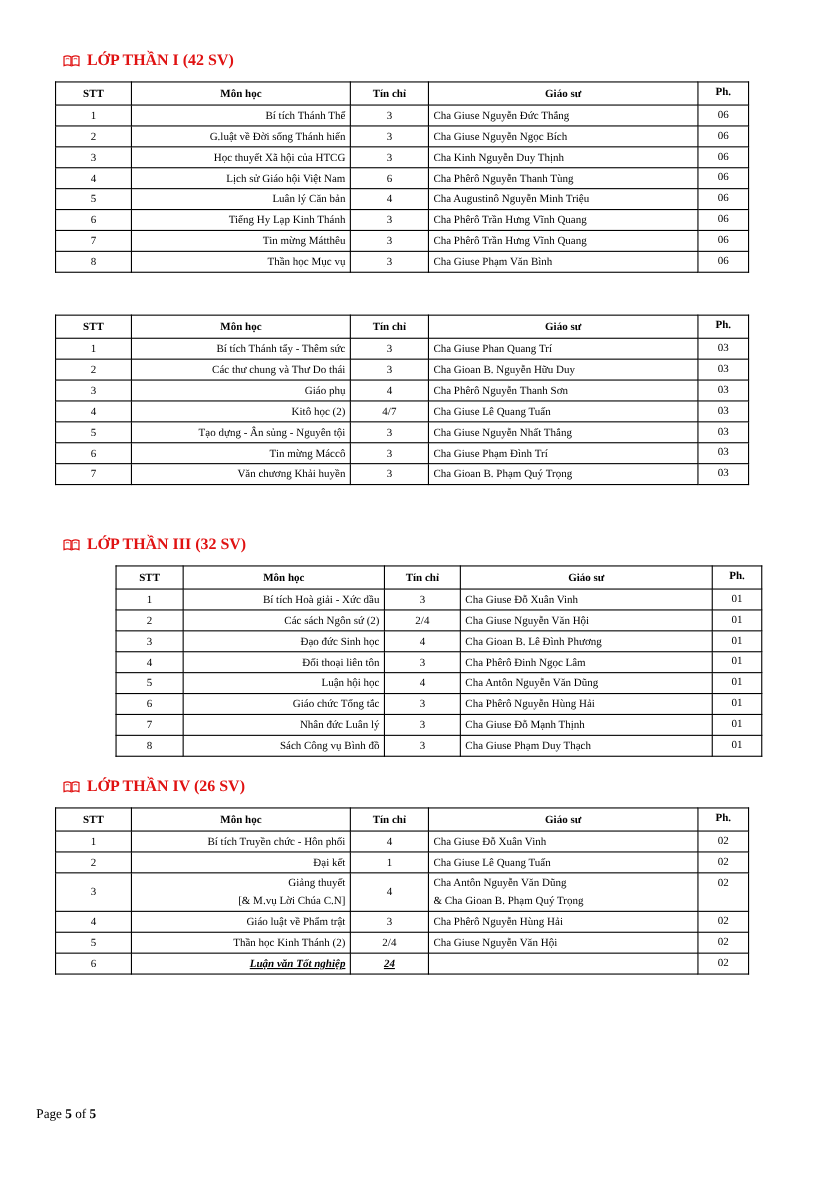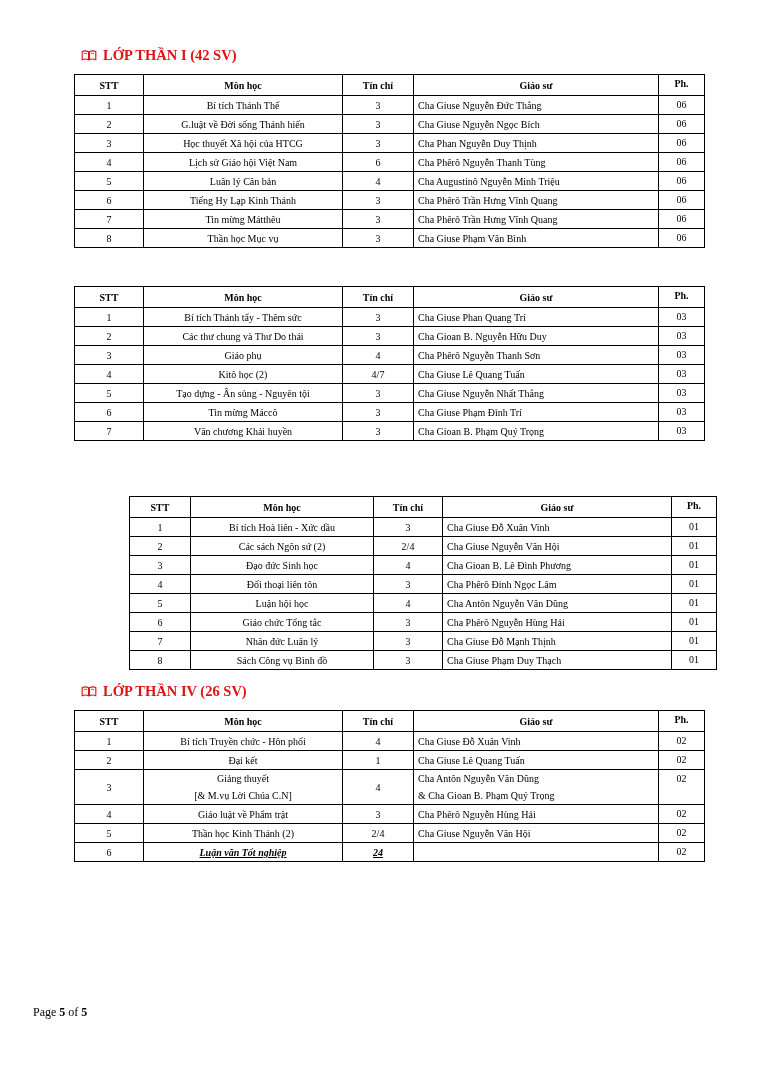--- a/index.html
+++ b/index.html
@@ -4,25 +4,25 @@
 <style>
   html, body { margin: 0; padding: 0; }
   body {
     width: 763px; height: 1080px;
     background: #ffffff;
     font-family: "Liberation Serif", "DejaVu Serif", serif;
     color: #000;
     position: relative;
     overflow: hidden;
   }
-  .course-section { position: absolute; left: 0; width: 686px; padding-left: 24px; }
+  .course-section { position: absolute; left: 0; width: 686px; }
   #section-0 { top: 46px; }
   #section-1 { top: 276px; }
   #section-2 { top: 486px; }
-  #section-3 { top: 682px; }
+  #section-3 { top: 706px; }
 
   .section-heading {
     margin: 0 0 0 57px;
     font-size: 14.5px;
     font-weight: bold;
     color: #e01212;
     height: 18px;
     display: flex;
     align-items: center;
     gap: 6px;
@@ -59,21 +59,21 @@
   .course-table th:nth-child(3) { width: 62px; }
   .course-table th:nth-child(4) { width: 236px; }
   .course-table th:nth-child(5) { width: 37px; }
   .course-table.indented th:nth-child(1) { width: 52px; }
   .course-table.indented th:nth-child(2) { width: 174px; }
   .course-table.indented th:nth-child(3) { width: 60px; }
   .course-table.indented th:nth-child(4) { width: 220px; }
   .course-table.indented th:nth-child(5) { width: 36px; }
 
   .col-stt      { text-align: center; vertical-align: middle; }
-  .col-subject  { text-align: center; padding-left: 7px; vertical-align: middle; }
+  .col-subject  { text-align: right; padding-left: 7px; vertical-align: middle; }
   .col-credits  { text-align: center; vertical-align: middle; }
   .col-professor{ text-align: left; padding-left: 7px; vertical-align: middle; }
   .col-room     { text-align: center; vertical-align: top; }
 
   tr.emphasis .col-subject, tr.emphasis .col-credits {
     font-weight: bold; font-style: italic; text-decoration: underline;
   }
 
   .page-footer {
     position: absolute;
@@ -123,21 +123,21 @@
             <td class="col-stt">2</td>
             <td class="col-subject">G.luật về Đời sống Thánh hiến</td>
             <td class="col-credits">3</td>
             <td class="col-professor">Cha Giuse Nguyễn Ngọc Bích</td>
             <td class="col-room">06</td>
           </tr>
           <tr>
             <td class="col-stt">3</td>
             <td class="col-subject">Học thuyết Xã hội của HTCG</td>
             <td class="col-credits">3</td>
-            <td class="col-professor">Cha Phan Nguyễn Duy Thịnh</td>
+            <td class="col-professor">Cha Kinh Nguyễn Duy Thịnh</td>
             <td class="col-room">06</td>
           </tr>
           <tr>
             <td class="col-stt">4</td>
             <td class="col-subject">Lịch sử Giáo hội Việt Nam</td>
             <td class="col-credits">6</td>
             <td class="col-professor">Cha Phêrô Nguyễn Thanh Tùng</td>
             <td class="col-room">06</td>
           </tr>
           <tr>
@@ -231,34 +231,44 @@
             <td class="col-subject">Văn chương Khải huyền</td>
             <td class="col-credits">3</td>
             <td class="col-professor">Cha Gioan B. Phạm Quý Trọng</td>
             <td class="col-room">03</td>
           </tr>
         </tbody>
       </table>
   </section>
 
   <section class="course-section" id="section-2">
+    <h2 class="section-heading">
+      <span class="book-icon">
+        <svg width="16" height="13" viewBox="0 0 20 14" aria-hidden="true">
+          <path d="M1.5 2 Q5.5 0.4 9.4 2.2 L9.4 12.2 Q5.5 10.6 1.5 12.2 Z" fill="none" stroke="currentColor" stroke-width="1.4"></path>
+          <path d="M18.5 2 Q14.5 0.4 10.6 2.2 L10.6 12.2 Q14.5 10.6 18.5 12.2 Z" fill="none" stroke="currentColor" stroke-width="1.4"></path>
+          <path d="M3.5 4.6 Q5.8 3.8 7.5 4.6 M12.5 4.6 Q14.2 3.8 16.5 4.6" fill="none" stroke="currentColor" stroke-width="1"></path>
+        </svg>
+      </span>
+      <span>LỚP THẦN III (32 SV)</span>
+    </h2>
     <table class="course-table indented">
         <thead>
           <tr>
             <th class="col-stt">STT</th>
             <th class="col-subject">Môn học</th>
             <th class="col-credits">Tín chỉ</th>
             <th class="col-professor">Giáo sư</th>
             <th class="col-room">Ph.</th>
           </tr>
         </thead>
         <tbody>
           <tr>
             <td class="col-stt">1</td>
-            <td class="col-subject">Bí tích Hoà liên - Xức dầu</td>
+            <td class="col-subject">Bí tích Hoà giải - Xức dầu</td>
             <td class="col-credits">3</td>
             <td class="col-professor">Cha Giuse Đỗ Xuân Vinh</td>
             <td class="col-room">01</td>
           </tr>
           <tr>
             <td class="col-stt">2</td>
             <td class="col-subject">Các sách Ngôn sứ (2)</td>
             <td class="col-credits">2/4</td>
             <td class="col-professor">Cha Giuse Nguyễn Văn Hội</td>
             <td class="col-room">01</td>

